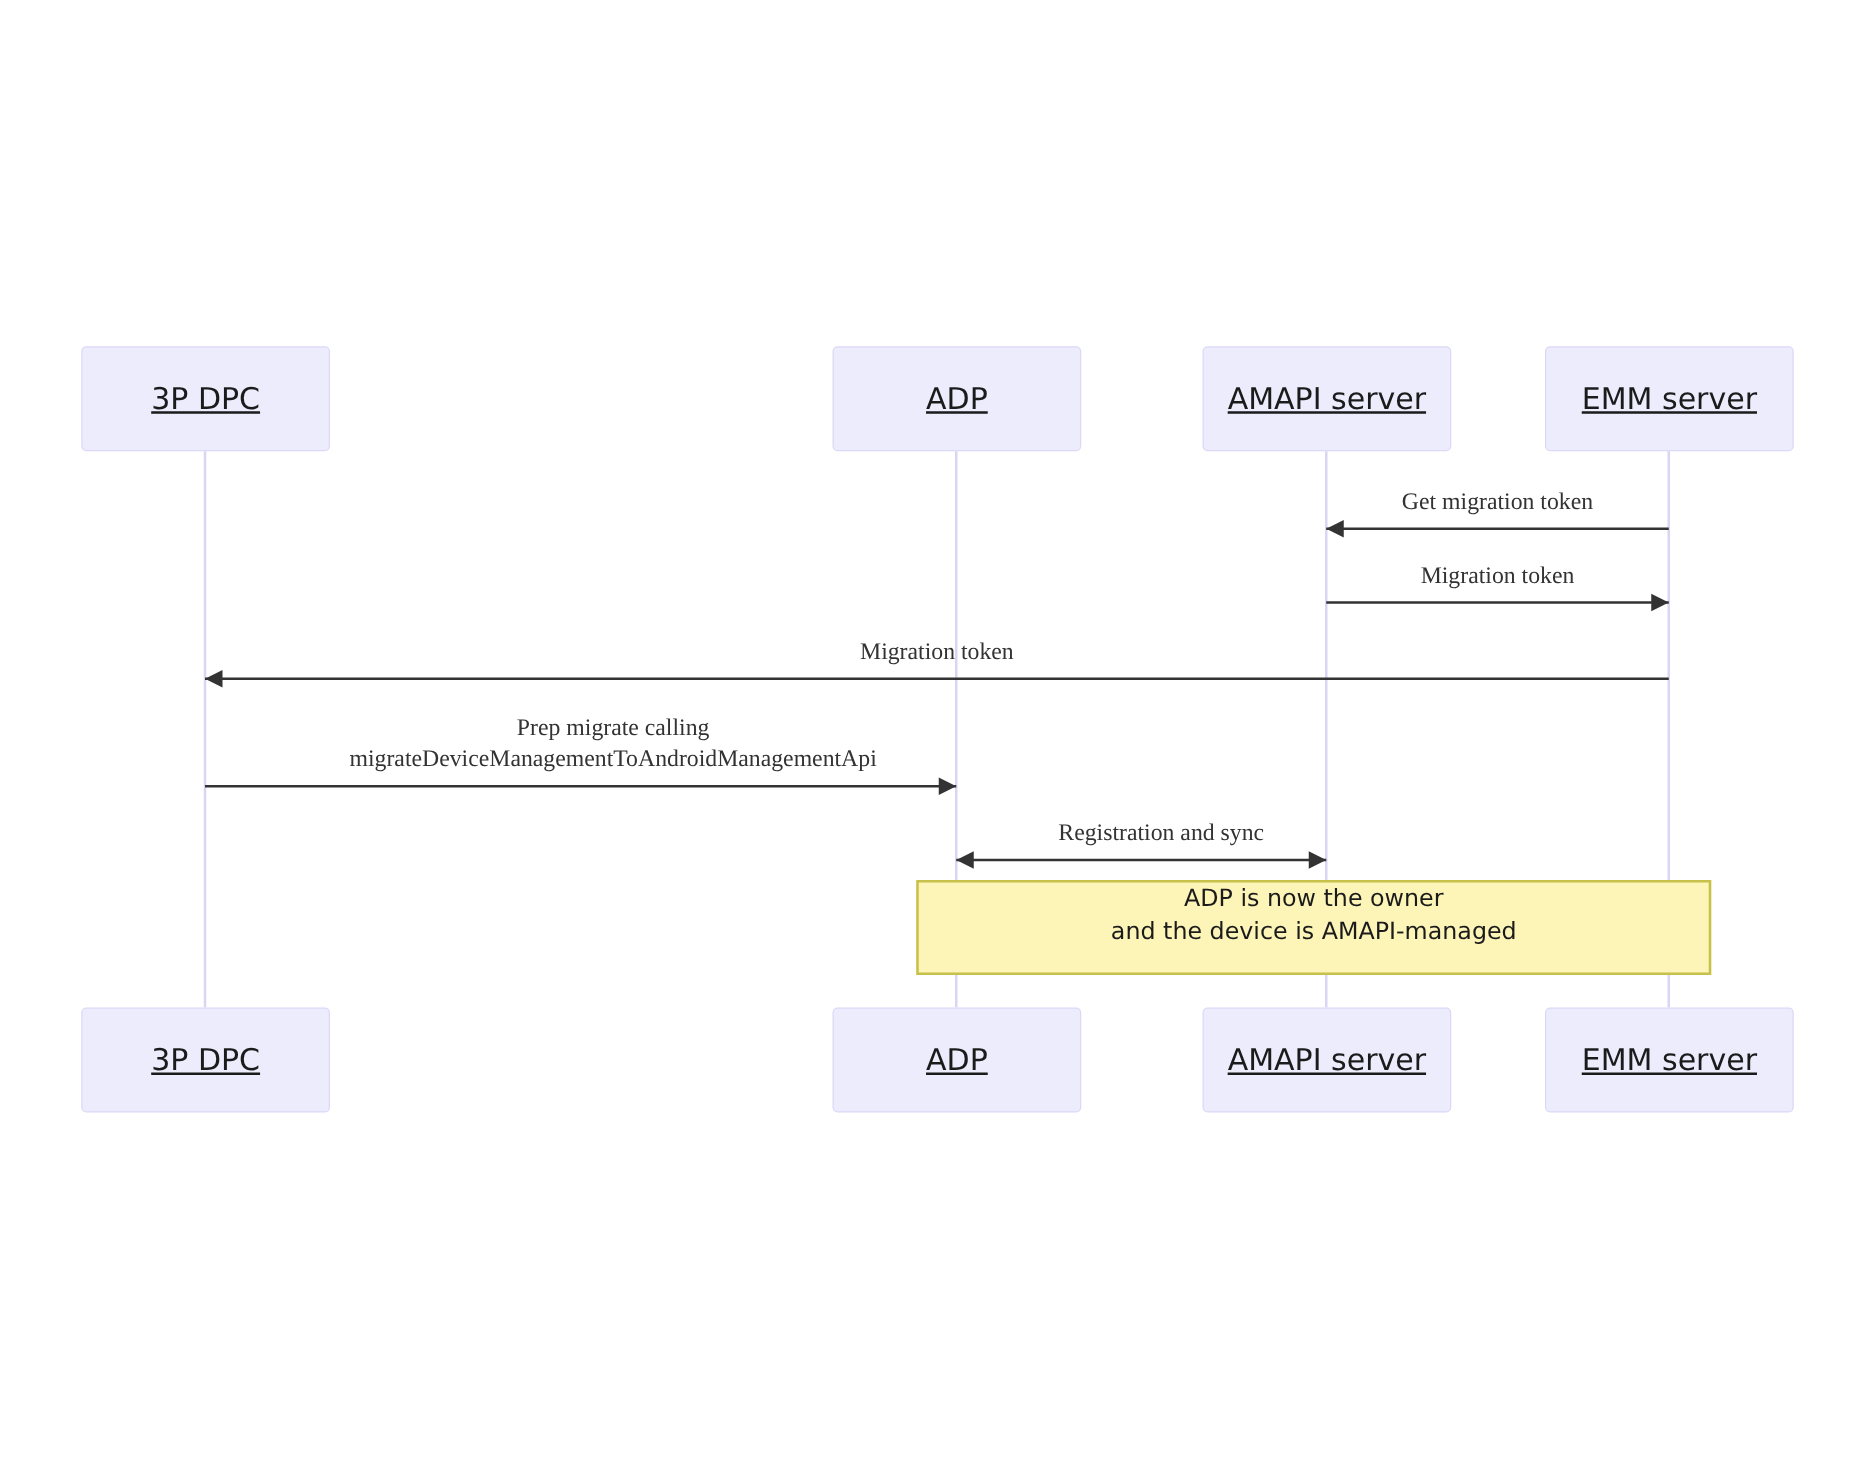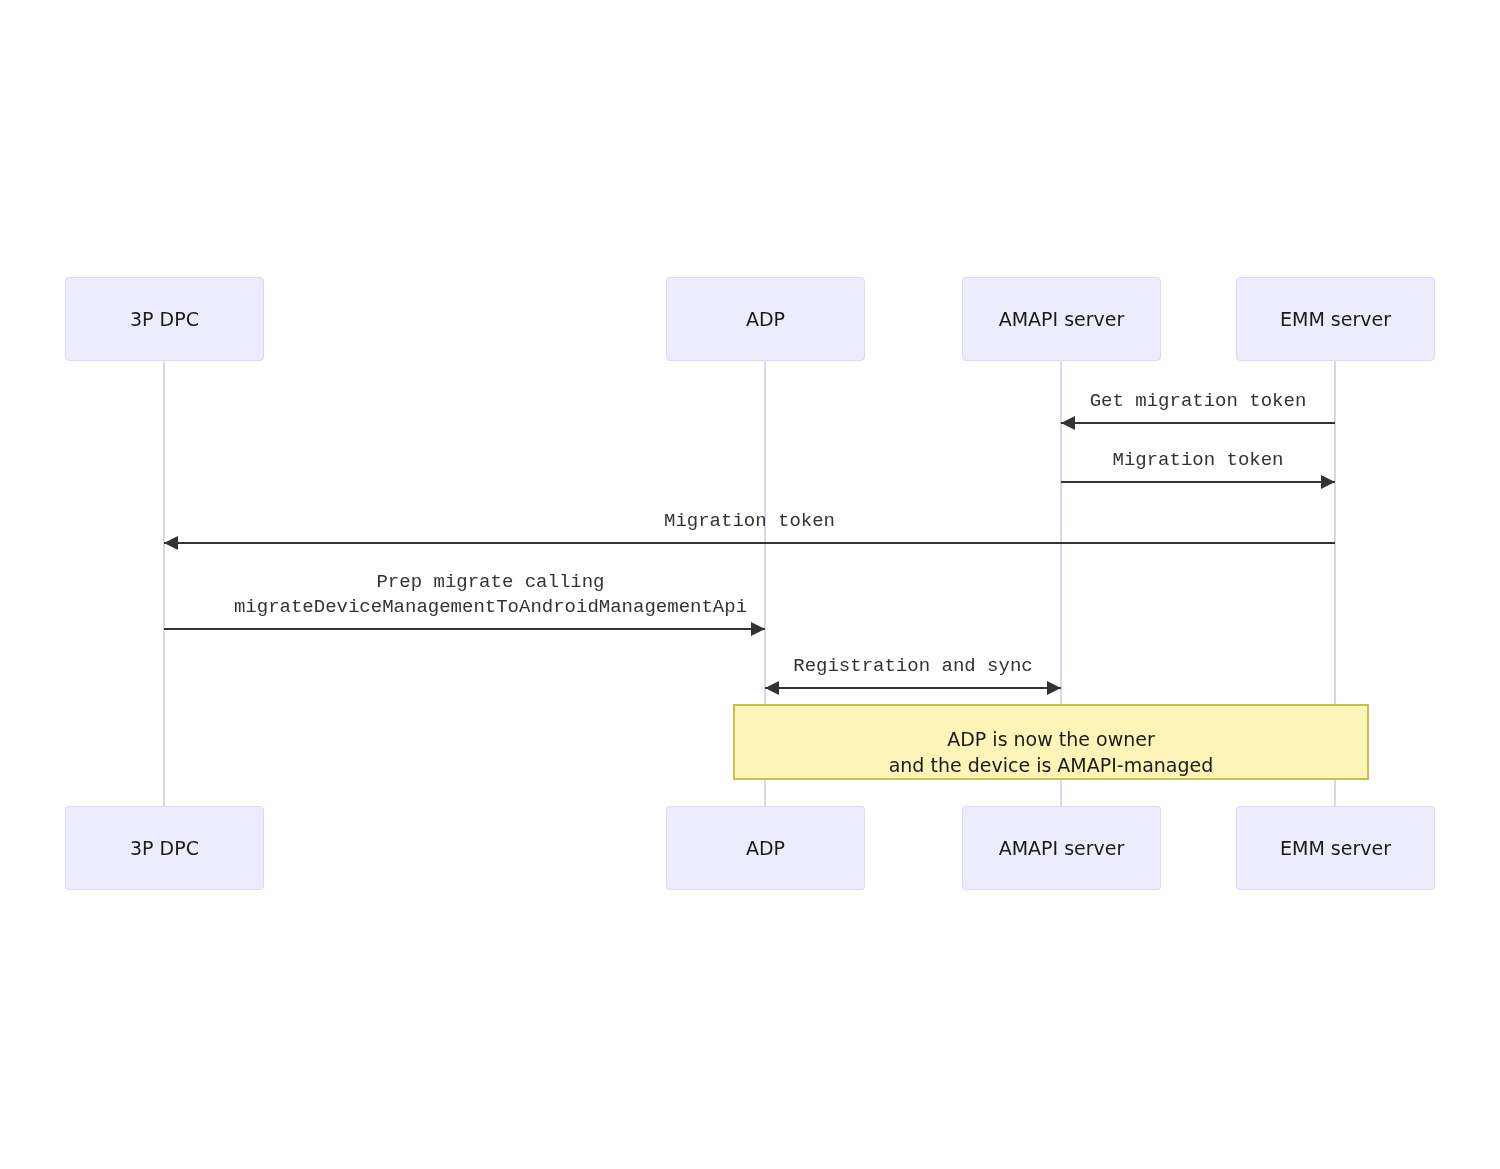--- a/index.html
+++ b/index.html
@@ -28,24 +28,25 @@
     position: absolute;
     background: #ececfd;
     border: 1px solid #dcd8f7;
     border-radius: 4px;
     display: flex;
     align-items: center;
     justify-content: center;
     box-sizing: border-box;
   }
   .actor-label {
-    font-size: 19px;
+    font-size: 24px;
     color: #1b1b1b;
     font-family: "DejaVu Sans", "Liberation Sans", sans-serif;
     white-space: nowrap;
+    text-decoration: underline;
   }
   .msg-line {
     position: absolute;
     height: 2px;
     background: #333333;
   }
   .arrowhead {
     position: absolute;
     width: 0;
     height: 0;
@@ -58,29 +59,29 @@
   .arrowhead.left {
     border-right: 14px solid #333333;
   }
   .msg-label {
     position: absolute;
     font-size: 19px;
     color: #333333;
     text-align: center;
     line-height: 25px;
     white-space: pre;
-    font-family: Liberation Mono, monospace;
+    font-family: Liberation Serif, serif;
   }
   .note-box {
     position: absolute;
     background: #fdf4b8;
     border: 2px solid #c7c04a;
     box-sizing: border-box;
     display: flex;
-    align-items: flex-end;
+    align-items: flex-start;
     justify-content: center;
   }
   .note-text {
     font-size: 19px;
     color: #1b1b1b;
     text-align: center;
     line-height: 26px;
     white-space: pre-line;
     font-family: "DejaVu Sans", "Liberation Sans", sans-serif;
   }
@@ -105,21 +106,21 @@
       <div class="msg-line" style="left: 164px; top: 542px; width: 1171px;"></div>
       <div class="arrowhead left" style="top: 536px; left: 164px;"></div>
       <div class="msg-label" style="left: 164px; width: 1171px; top: 509px;">Migration token</div>
       <div class="msg-line" style="left: 164px; top: 628px; width: 601px;"></div>
       <div class="arrowhead right" style="top: 622px; left: 751px;"></div>
       <div class="msg-label" style="left: 164px; width: 653px; top: 570px;">Prep migrate calling
 migrateDeviceManagementToAndroidManagementApi</div>
       <div class="msg-line" style="left: 765px; top: 687px; width: 296px;"></div>
       <div class="arrowhead left" style="top: 681px; left: 765px;"></div>
       <div class="arrowhead right" style="top: 681px; left: 1047px;"></div>
-      <div class="msg-label" style="left: 765px; width: 296px; top: 654px;">Registration and sync</div>
+      <div class="msg-label" style="left: 781px; width: 296px; top: 654px;">Registration and sync</div>
     </div>
   <div id="layer-notes">
       <div class="note-box" style="left: 733px; top: 704px; width: 636px; height: 76px;">
         <div class="note-text">ADP is now the owner
 and the device is AMAPI-managed</div>
       </div>
     </div>
   <div id="layer-actors-top">
       <div class="actor-box" style="left: 65px; top: 277px; width: 199px; height: 84px;">
         <span class="actor-label">3P DPC</span>

